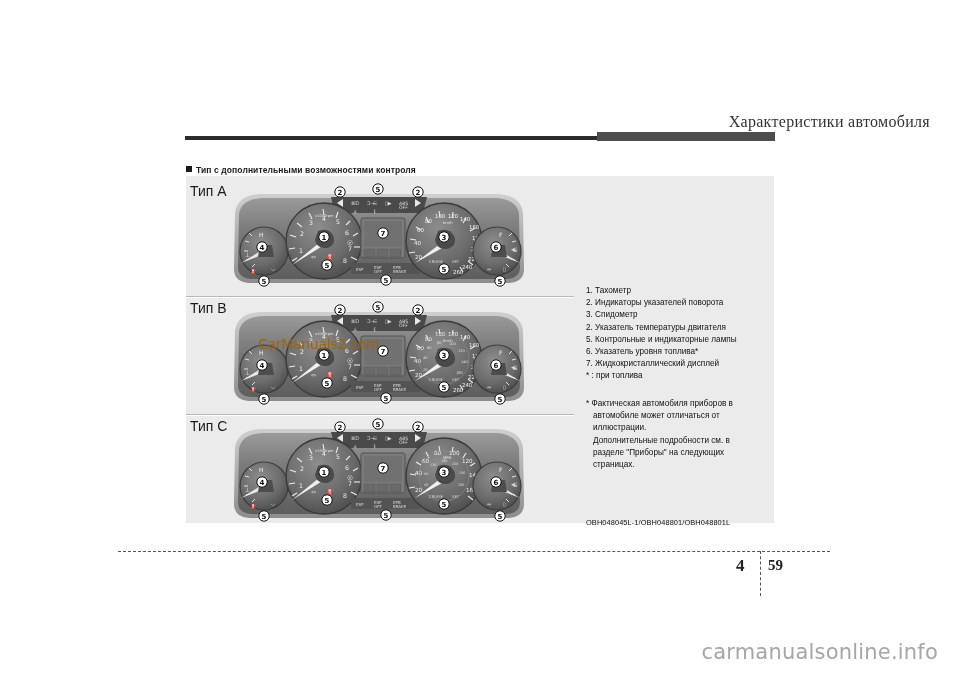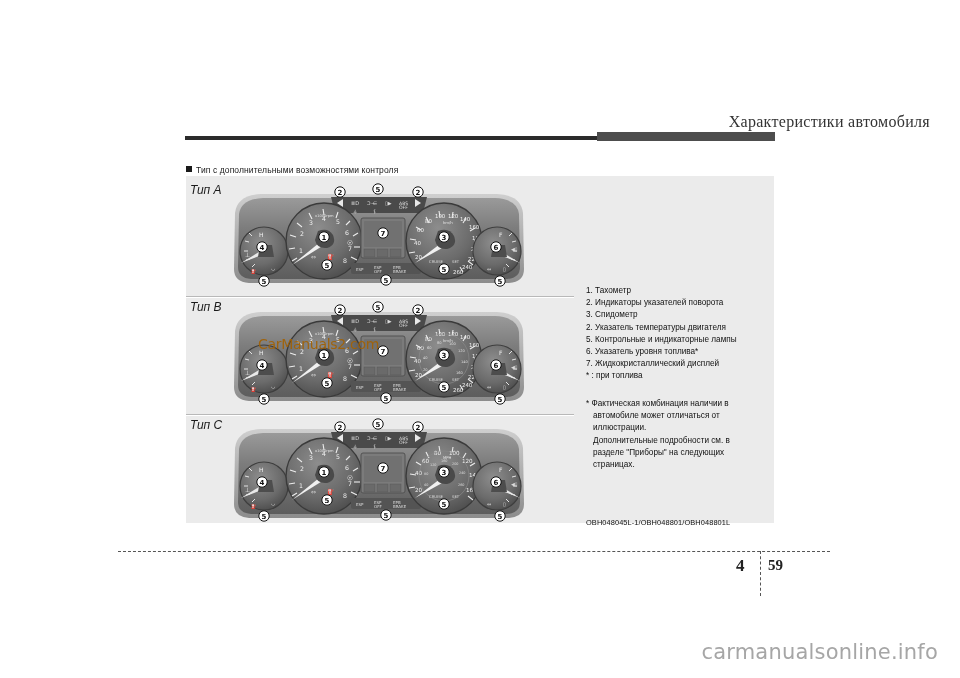--- a/index.html
+++ b/index.html
@@ -7,29 +7,29 @@
        font-family:"Liberation Sans",sans-serif;color:#1a1a1a;}
 
   
   .header-title{position:absolute;right:30px;top:113px;font-family:"Liberation Serif",serif;
                 font-size:16px;color:#333;letter-spacing:.3px;white-space:nowrap;}
   .header-rule{position:absolute;left:185px;top:136px;width:590px;height:4px;background:#2b2b2b;}
   .header-rule-grad{position:absolute;left:597px;top:132px;width:178px;height:9px;
                     background:#4d4d4d;}
 
   
-  .sec-head{position:absolute;left:186px;top:165px;font-size:8.5px;font-weight:normal;
+  .sec-head{position:absolute;left:186px;top:165px;font-size:8.5px;font-weight:bold;
             letter-spacing:.1px;white-space:nowrap;}
   .sec-head .sq{display:inline-block;width:6px;height:6px;background:#1a1a1a;margin-right:4px;
                 vertical-align:1px;}
 
   
   .panel{position:absolute;left:186px;top:176px;width:588px;height:347px;background:#ebebeb;}
 
-  .type-label{position:absolute;font-size:12px;color:#1a1a1a;font-style:italic;}
+  .type-label{position:absolute;font-size:14px;color:#1a1a1a;}
   .tA{left:190px;top:183px;}
   .tB{left:190px;top:300px;}
   .tC{left:190px;top:418px;}
 
   .divider{position:absolute;left:186px;width:388px;height:1px;background:#ffffff;
            border-top:1px solid #b8b8b8;}
   .dvA{top:296px;} .dvB{top:414px;}
 
   
   .cluster{position:absolute;width:320px;height:108px;}
@@ -588,21 +588,21 @@
   <div>2. Индикаторы указателей поворота</div>
   <div>3. Спидометр</div>
   <div>2. Указатель температуры двигателя</div>
   <div>5. Контрольные и индикаторные лампы</div>
   <div>6. Указатель уровня топлива*</div>
   <div>7. Жидкокристаллический дисплей</div>
   <div>* : при топлива</div>
 </div>
 
 <div class="rt rt-note">
-  <p>* Фактическая комбинация наличии в</p>
+  <p>* Фактическая автомобиля приборов в</p>
   <p class="ind">автомобиле может отличаться от</p>
   <p class="ind">иллюстрации.</p>
   <p class="ind">Дополнительные подробности см. в</p>
   <p class="ind">разделе "Приборы" на следующих</p>
   <p class="ind">страницах.</p>
 </div>
 
 <div class="ref-code">OBH048045L-1/OBH048801/OBH048801L</div>
 
 <div class="wm-mid">CarManuals2.com</div>

